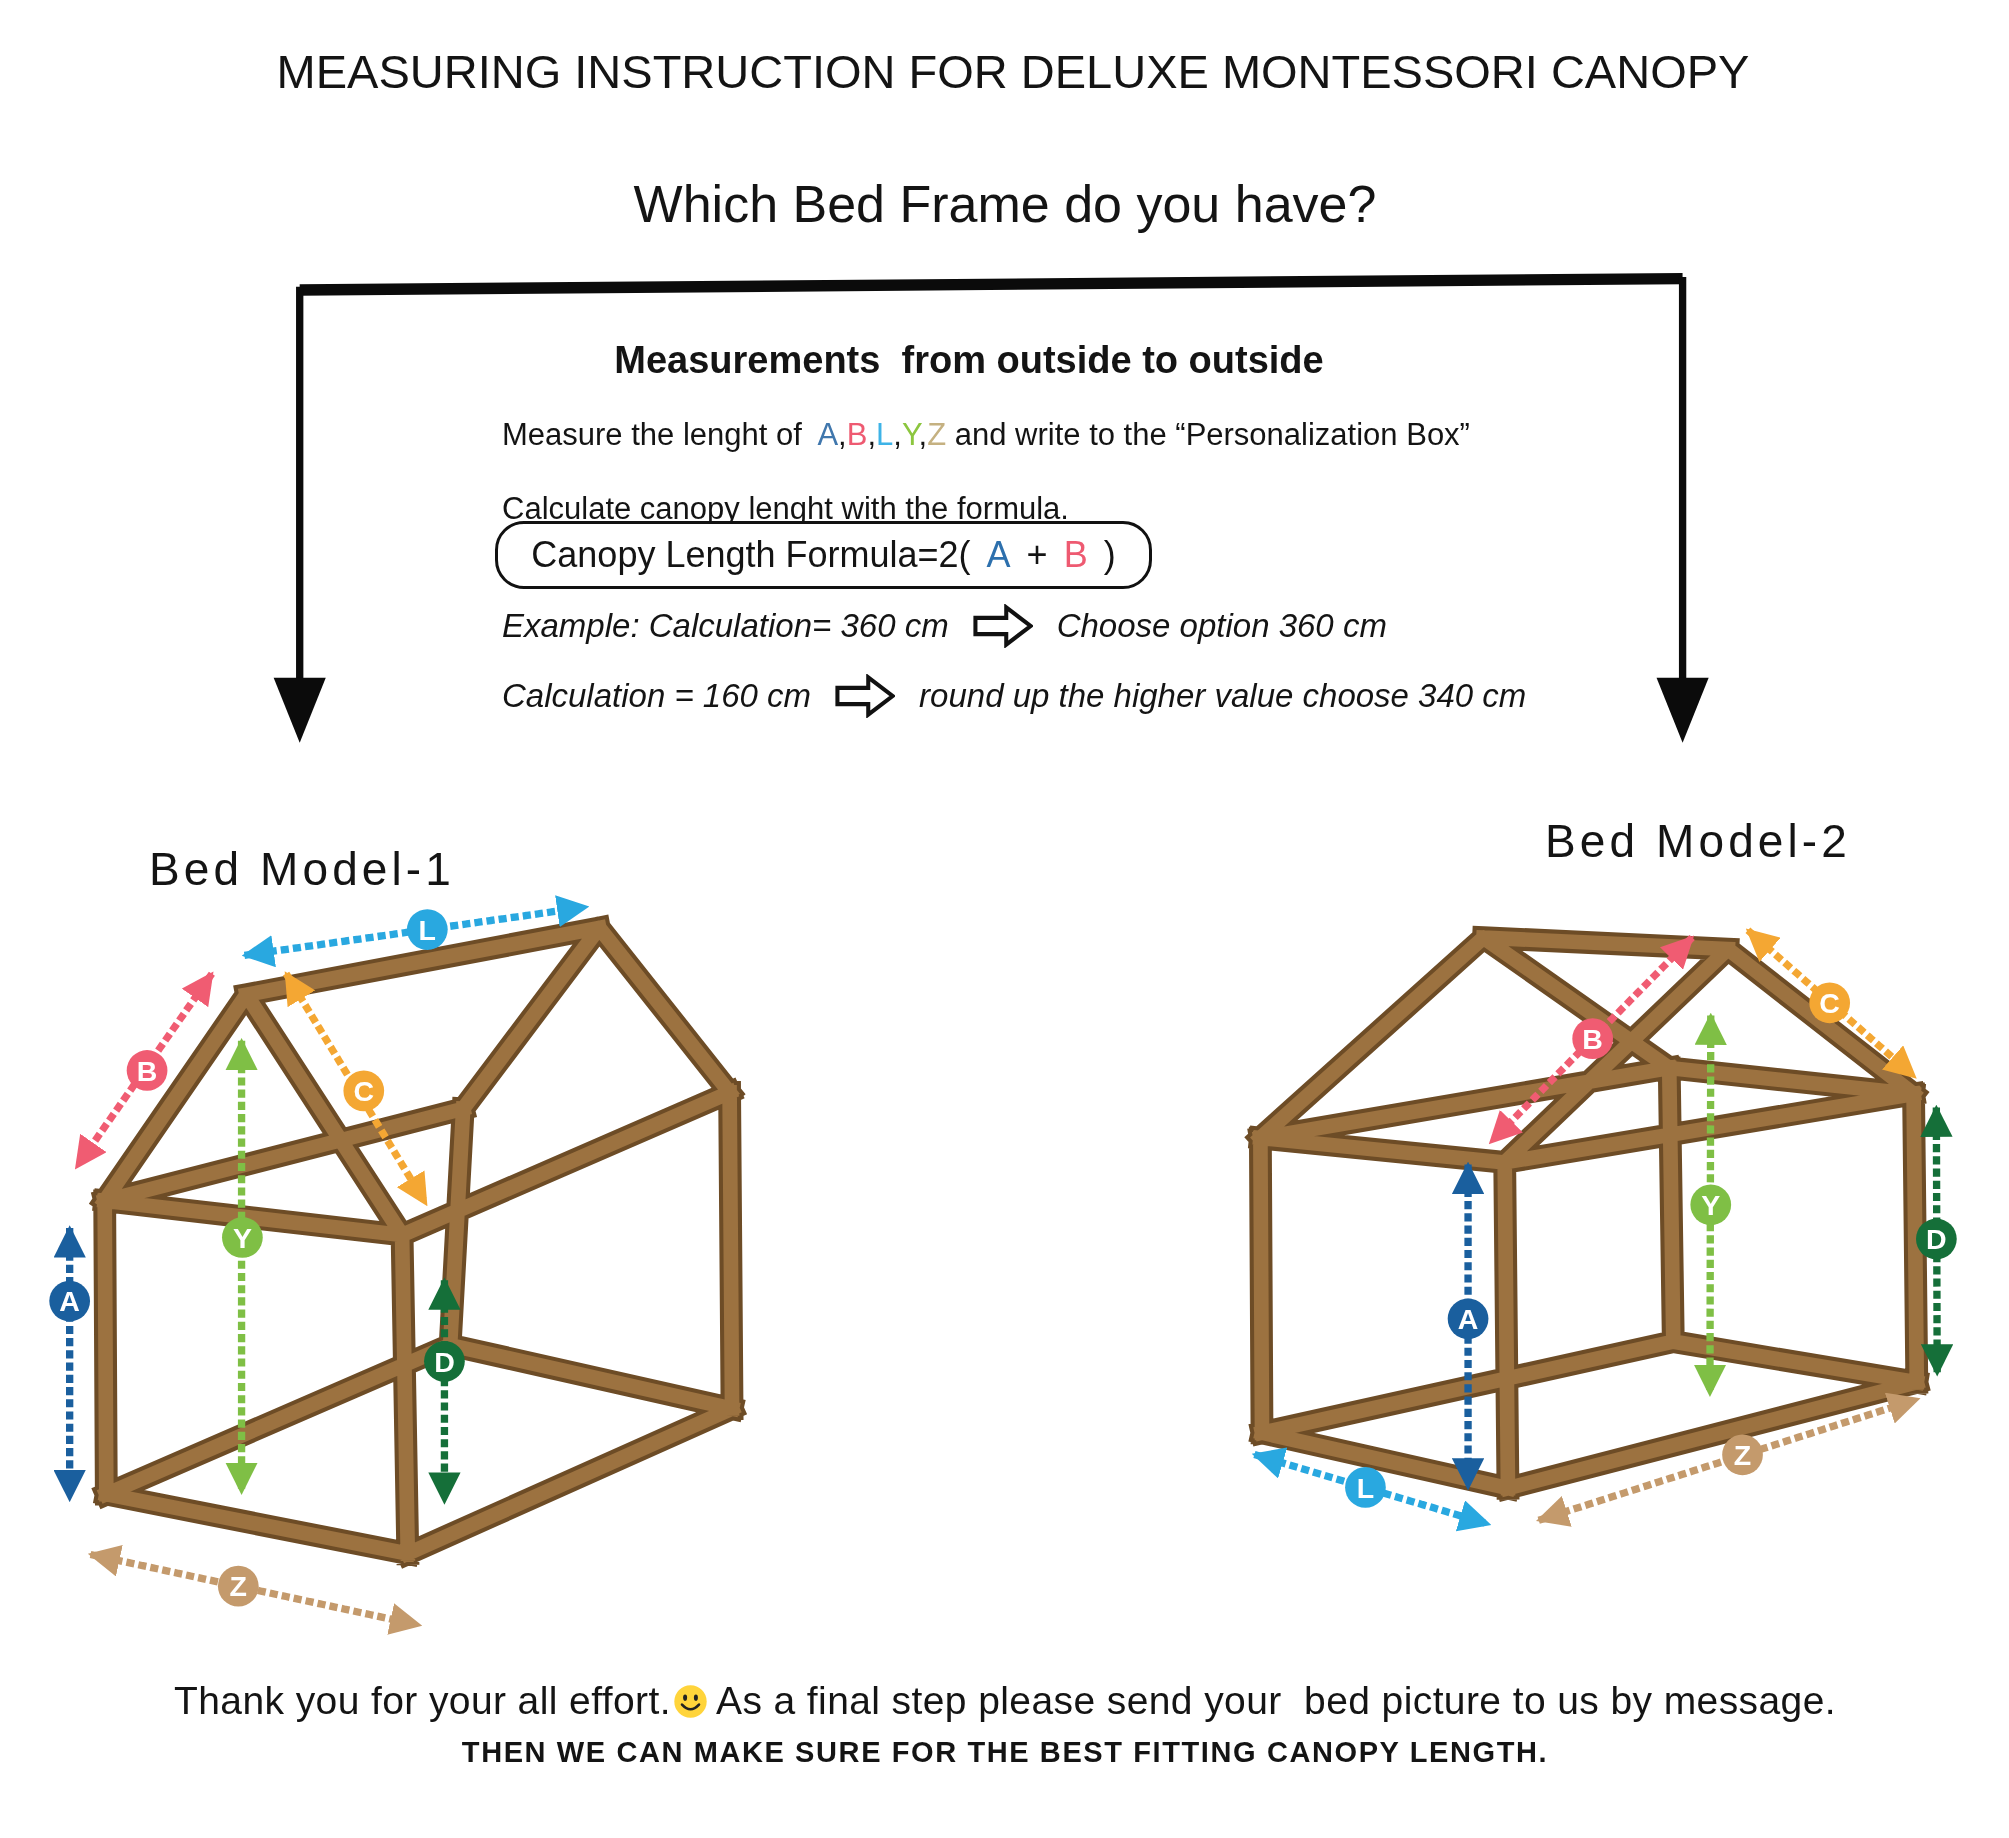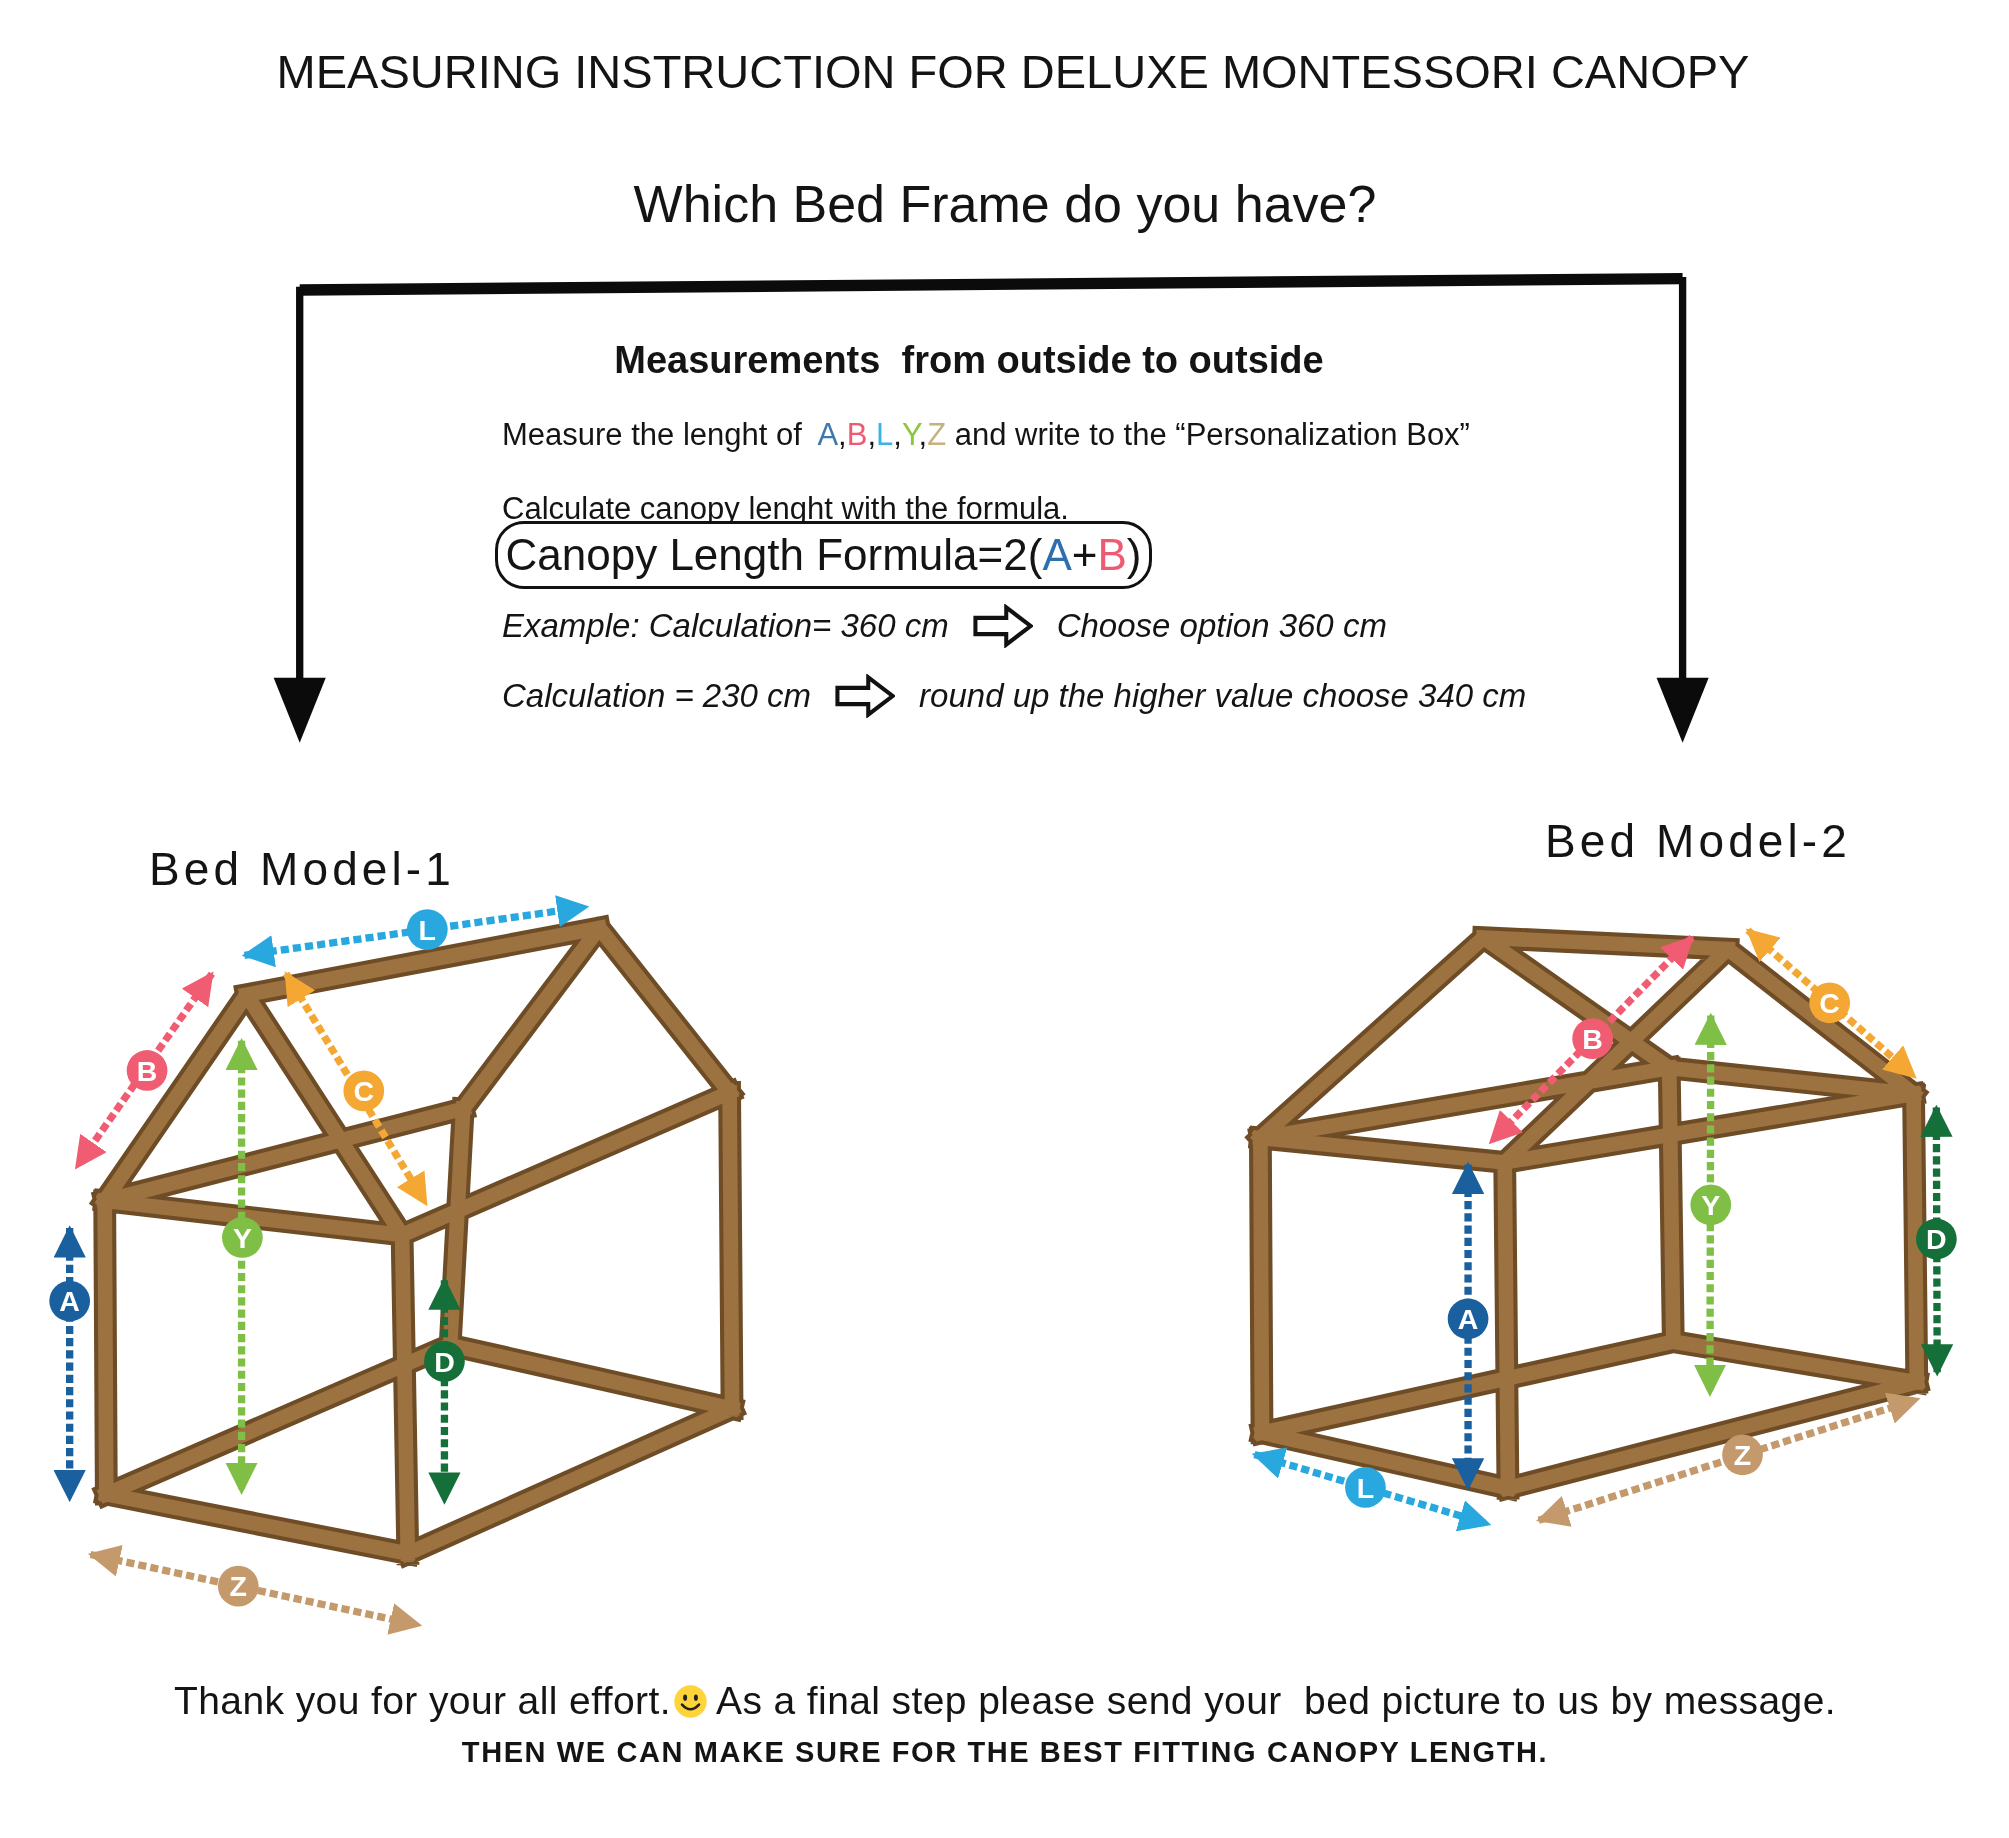--- a/index.html
+++ b/index.html
@@ -9,21 +9,21 @@
   .ctr{left:0;right:0;text-align:center;}
   .title{top:44px;font-size:47px;letter-spacing:0px;padding-left:16px;}
   .subtitle{top:174px;font-size:52px;}
   .m-heading{top:339px;left:468px;width:1002px;text-align:center;font-weight:bold;
              font-size:38px;white-space:pre-wrap;}
   .m-line{left:502px;font-size:31px;white-space:pre-wrap;}
   #mline1{top:417px;}
   #mline2{top:491px;}
   .formula-box{left:495px;top:521px;width:651px;height:62px;border:3.3px solid #111;
                border-radius:29px;display:flex;align-items:center;justify-content:center;
-               font-size:44px;background:#fff;}
+               font-size:36px;background:#fff;gap:16px;}
   .ex-row{left:502px;display:flex;align-items:center;gap:24px;font-style:italic;font-size:33px;}
   #ex1{top:604px;}
   #ex2{top:674px;}
   .bed-label{font-size:46px;letter-spacing:4.1px;}
   #bed1-label{left:149px;top:822px;margin-top:20px;}
   #bed2-label{left:1545px;top:814px;}
   .footer1{top:1679px;font-size:39px;letter-spacing:0.4px;white-space:pre-wrap;}
   .footer2{top:1736px;font-size:29px;font-weight:bold;letter-spacing:1.6px;}
   .badge-t{font-family:"Liberation Sans", sans-serif;font-weight:bold;font-size:35px;
            fill:#ffffff;text-anchor:middle;}
@@ -61,21 +61,21 @@
     </div>
 
   <div class="abs ex-row" id="ex1">
     <span>Example: Calculation= 360 cm</span>
     <svg class="block-arrow" width="60" height="44" viewBox="0 0 74 54">
       <polygon points="3,17 41,17 41,4 71,27 41,50 41,37 3,37" fill="#ffffff" stroke="#111" stroke-width="5"></polygon>
     </svg>
     <span>Choose option 360 cm</span>
   </div>
   <div class="abs ex-row" id="ex2">
-    <span>Calculation = 230 cm</span>
+    <span>Calculation = 160 cm</span>
     <svg class="block-arrow" width="60" height="44" viewBox="0 0 74 54">
       <polygon points="3,17 41,17 41,4 71,27 41,50 41,37 3,37" fill="#ffffff" stroke="#111" stroke-width="5"></polygon>
     </svg>
     <span>round up the higher value choose 340 cm</span>
   </div>
 
   <div class="abs bed-label" id="bed1-label">Bed Model-1</div>
   <div class="abs bed-label" id="bed2-label">Bed Model-2</div>
 
   <svg class="abs" style="left:33px;top:879px" width="774" height="774" viewBox="0 0 950 950">

